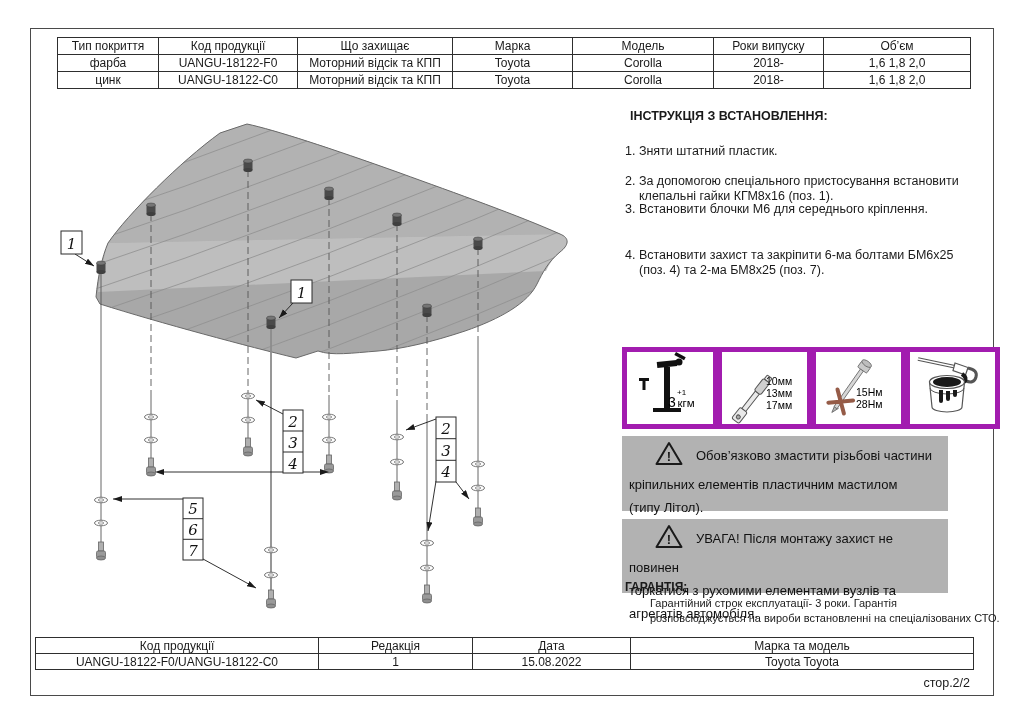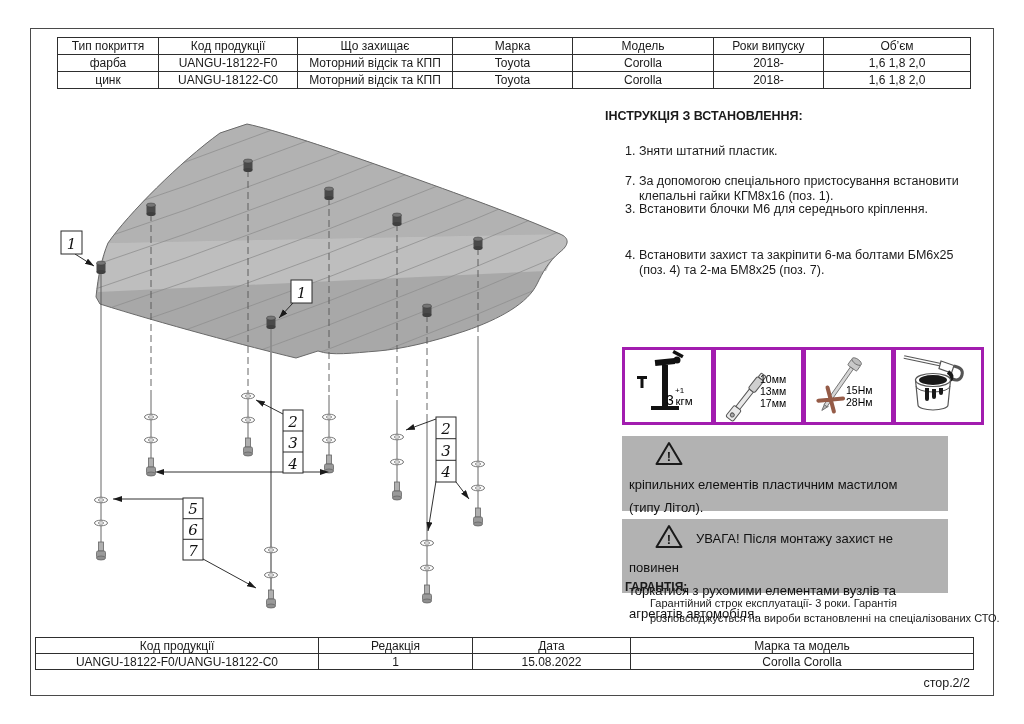--- a/index.html
+++ b/index.html
@@ -10,25 +10,25 @@
   .abs{position:absolute;}
   .page-border{left:30px;top:28px;width:962px;height:666px;border:1px solid #4a4a4a;}
   table.doc{border-collapse:collapse;table-layout:fixed;}
   table.doc td{border:1px solid #2e2e2e;text-align:center;vertical-align:middle;
     font-size:12px;padding:0;overflow:hidden;white-space:nowrap;}
   table.top{left:57px;top:37px;width:913px;}
   table.top td{height:16px;}
   table.bottom{left:35px;top:637px;width:938px;}
   table.bottom td{height:15px;}
   .b{font-weight:normal;}
-  .instr-title{left:605px;top:109px;font-size:12.5px;font-weight:bold;}
+  .instr-title{left:630px;top:109px;font-size:12.5px;font-weight:bold;}
   .step{left:625px;width:368px;font-size:12.5px;line-height:15px;}
   .step .cont{padding-left:14px;}
   .tools{left:622px;top:347px;display:flex;}
-  .toolbox{width:85px;height:72px;border:3px solid #a21caf;margin-left:-1px;position:relative;background:#fff;}
+  .toolbox{width:85px;height:72px;border:5px solid #a21caf;margin-left:-1px;position:relative;background:#fff;}
   .toolbox:first-child{margin-left:0;width:86px;}
   .warn{left:622px;width:311px;background:#b2b2b2;padding:5px 8px 6px 7px;
     font-size:13px;line-height:23px;color:#111;}
   .warn .tri{display:inline-block;vertical-align:-6px;margin:0 13px 0 26px;}
   .warr-title{left:625px;top:580px;font-size:12px;font-weight:bold;text-align:center;}
   .warr-line{left:650px;font-size:11px;width:360px;}
   .pagenum{right:54px;top:676px;font-size:12.5px;}
   svg text{font-family:"Liberation Sans",sans-serif;}
   svg text.callout{font-family:"DejaVu Serif",serif;font-style:italic;font-size:15px;fill:#111;}
 </style>
@@ -330,21 +330,21 @@
     <text class="callout" x="193" y="556">7</text>
   </g>
 </svg>
 
 <div class="abs instr-title">ІНСТРУКЦІЯ З ВСТАНОВЛЕННЯ:</div>
 
 <div class="abs step" style="top:144px">
   <div>1. Зняти штатний пластик.</div>
 </div>
 <div class="abs step" style="top:174px">
-  <div>7. За допомогою спеціального пристосування встановити</div>
+  <div>2. За допомогою спеціального пристосування встановити</div>
   <div class="cont">клепальні гайки КГМ8х16 (поз. 1).</div>
 </div>
 <div class="abs step" style="top:202px">
   <div>3. Встановити блочки М6 для середнього кріплення.</div>
 </div>
 <div class="abs step" style="top:248px">
   <div>4. Встановити захист та закріпити 6-ма болтами БМ6х25</div>
   <div class="cont">(поз. 4) та 2-ма БМ8х25 (поз. 7).</div>
 </div>
 
@@ -404,21 +404,21 @@
       <path d="M20 36 a17 6 0 0 0 34 0" fill="none" stroke="#555" stroke-width="1"></path>
       <path d="M29 38 v11 a2 2 0 0 0 4 0 v-11 z M36 39 v8 a2 2 0 0 0 4 0 v-8 z M43 38 v5 a2 2 0 0 0 4 0 v-5 z" fill="#191919"></path>
     </svg>
   </div>
 </div>
 
 <div class="abs warn" style="top:436px;height:64px">
   <div><span class="tri"><svg width="28" height="25" viewBox="0 0 28 25">
           <path d="M14 2 L26.5 23 H1.5 Z" fill="none" stroke="#1a1a1a" stroke-width="2" stroke-linejoin="round"></path>
           <text x="14" y="20" text-anchor="middle" font-size="13" font-weight="bold" fill="#1a1a1a">!</text>
-        </svg></span></div>
+        </svg></span><span>Обов’язково змастити різьбові частини</span></div>
   <div>кріпильних елементів пластичним мастилом</div>
   <div>(типу Літол).</div>
 </div>
 
 <div class="abs warn" style="top:519px;height:63px">
   <div><span class="tri"><svg width="28" height="25" viewBox="0 0 28 25">
           <path d="M14 2 L26.5 23 H1.5 Z" fill="none" stroke="#1a1a1a" stroke-width="2" stroke-linejoin="round"></path>
           <text x="14" y="20" text-anchor="middle" font-size="13" font-weight="bold" fill="#1a1a1a">!</text>
         </svg></span><span>УВАГА! Після монтажу захист не повинен</span></div>
   <div>торкатися з рухомими елементами вузлів та</div>
@@ -440,18 +440,18 @@
       <tr>
     <td>Код продукції</td>
     <td>Редакція</td>
     <td>Дата</td>
     <td>Марка та модель</td>
   </tr>
   <tr>
     <td>UANGU-18122-F0/UANGU-18122-C0</td>
     <td>1</td>
     <td>15.08.2022</td>
-    <td>Corolla Corolla</td>
+    <td>Toyota Toyota</td>
   </tr>
 </tbody>
   </table>
 
 <div class="abs pagenum">стор.2/2</div>
 
 </body></html>

